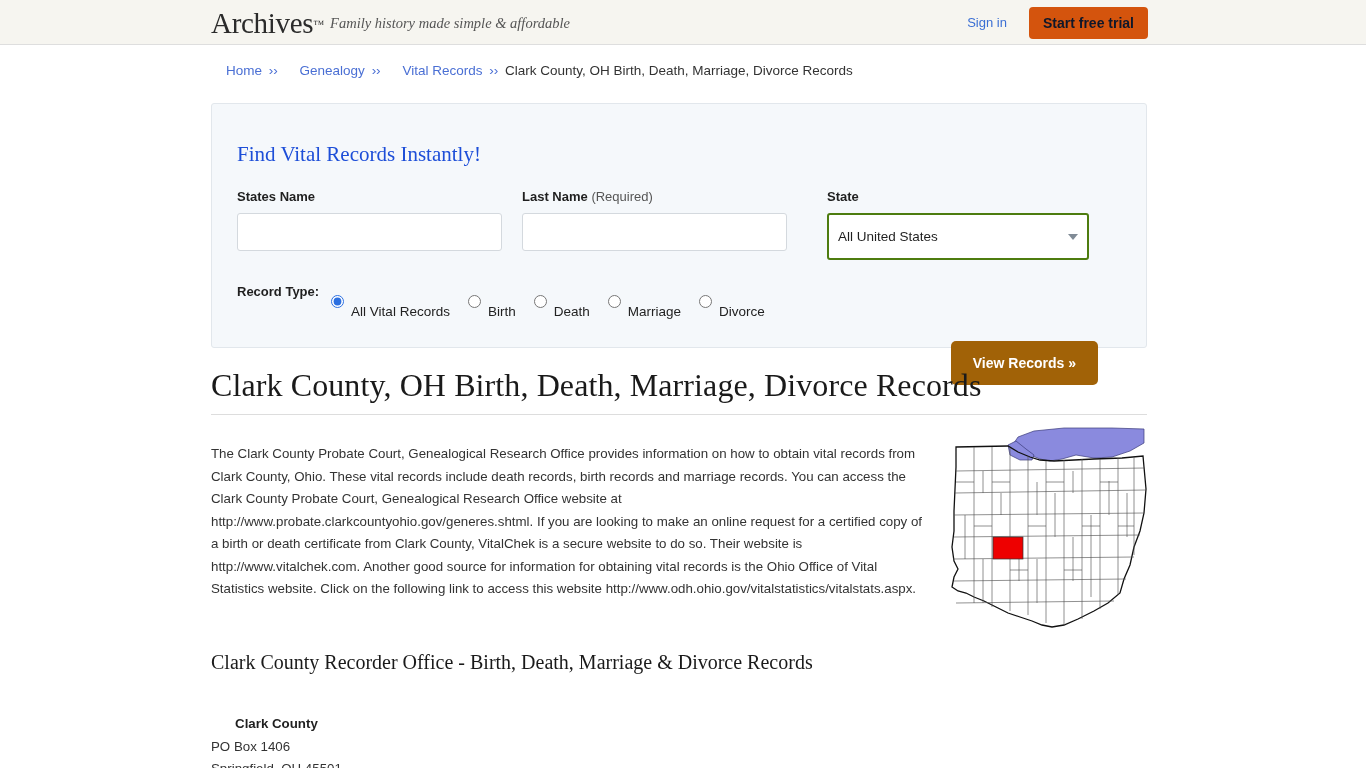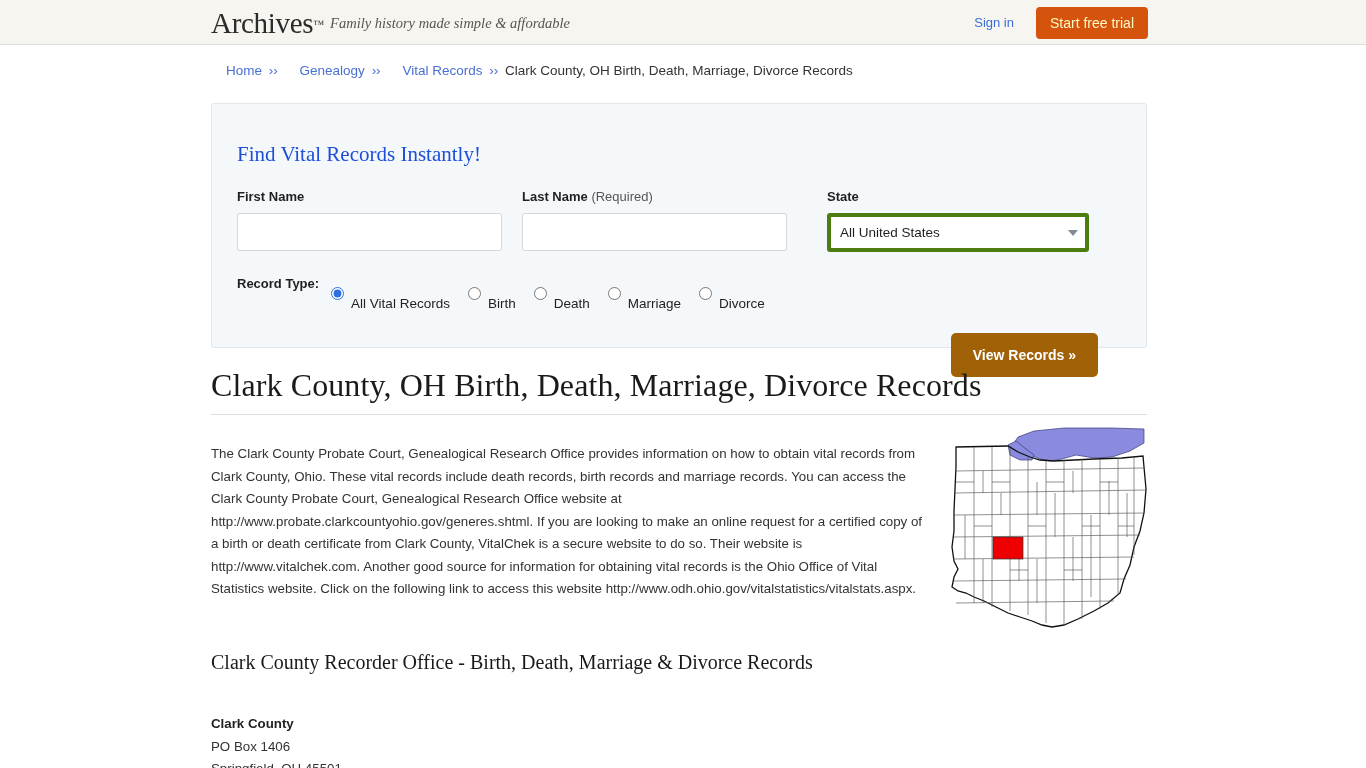--- a/index.html
+++ b/index.html
@@ -58,27 +58,28 @@
     gap: 22px;
   }
   .signin-link {
     color: #3b6fd4;
     font-size: 13px;
     text-decoration: none;
     cursor: pointer;
   }
   .trial-btn {
     background: #d4540d;
-    color: #fef9c3;
+    color: #0f172a;
     font-size: 14px;
     border: none;
     border-radius: 4px;
     padding: 8px 14px;
     cursor: pointer;
     font-family: "Liberation Sans", sans-serif;
+    font-weight: bold;
   }
 
   
   .breadcrumb {
     margin: 18px 0 0 211px;
     font-size: 13.5px;
     color: #333333;
   }
   .breadcrumb a {
     color: #4a6fd4;
@@ -130,22 +131,22 @@
     background: #ffffff;
     padding: 0 9px;
     font-size: 13px;
     font-family: "Liberation Sans", sans-serif;
     color: #222;
     outline: none;
   }
   .select-wrap { position: relative; width: 100%; }
   .state-select {
     width: 100%;
-    height: 39px;
-    border: 4px solid #4d7c0f;
+    height: 47px;
+    border: 2px solid #4d7c0f;
     border-radius: 3px;
     background: #ffffff;
     padding: 0 28px 0 9px;
     font-size: 13.5px;
     font-family: "Liberation Sans", sans-serif;
     color: #1f1f1f;
     appearance: none;
     -webkit-appearance: none;
     outline: none;
     cursor: pointer;
@@ -255,21 +256,21 @@
   }
 
   .address-block {
     position: absolute;
     left: 211px;
     top: 713px;
     font-size: 13.3px;
     line-height: 22.5px;
     color: #333333;
   }
-  .address-name { font-weight: bold; color: #1f1f1f; }
+  .address-name { font-weight: bold; color: #1f1f1f; text-align: center; }
 </style>
 </head>
 <body>
 
 <div class="site-header">
   <div class="brand-wrap">
     <span class="brand-logo">Archives</span>
       <span class="brand-tm">™</span>
     <span class="brand-tagline">Family history made simple &amp; affordable</span>
   </div>
@@ -287,21 +288,21 @@
   <a>Vital Records</a>
   <span class="crumb-sep">››</span>
   <span class="crumb-current">Clark County, OH Birth, Death, Marriage, Divorce Records</span>
 </div>
 
 <div class="search-panel">
   <h2 class="panel-title">Find Vital Records Instantly!</h2>
 
   <div class="field-row">
     <div class="field-col">
-      <label class="field-label">First Name</label>
+      <label class="field-label">States Name</label>
       <input class="text-input" type="text" placeholder="" style="">
     </div>
 
     <div class="field-col">
       <label class="field-label"><span>Last Name</span> <span class="req">(Required)</span></label>
       <input class="text-input" type="text" placeholder="" style="">
     </div>
 
     <div class="field-col state">
       <label class="field-label">State</label>

